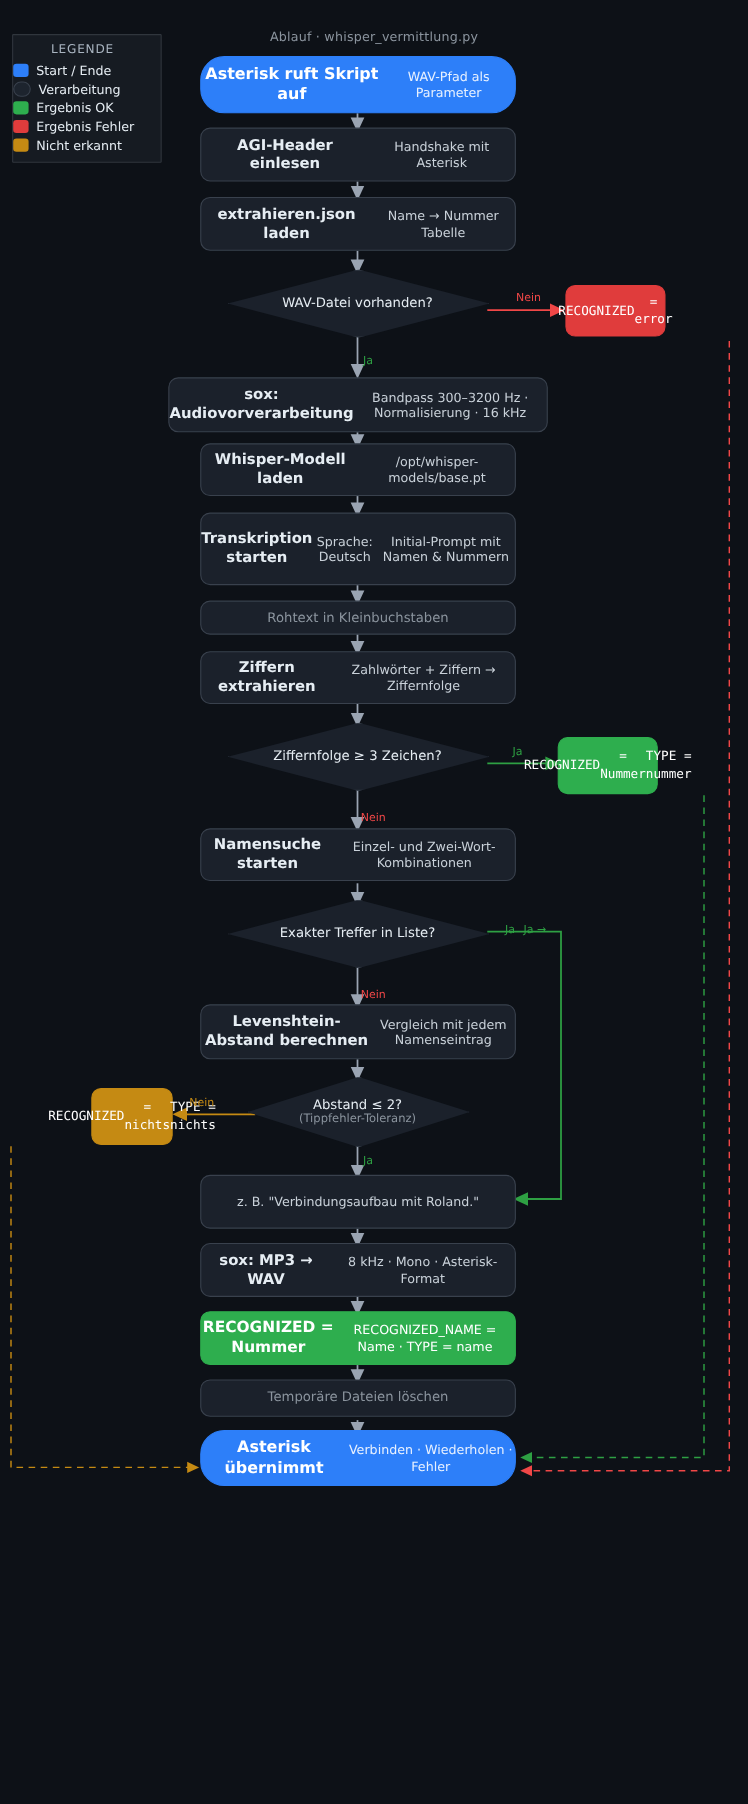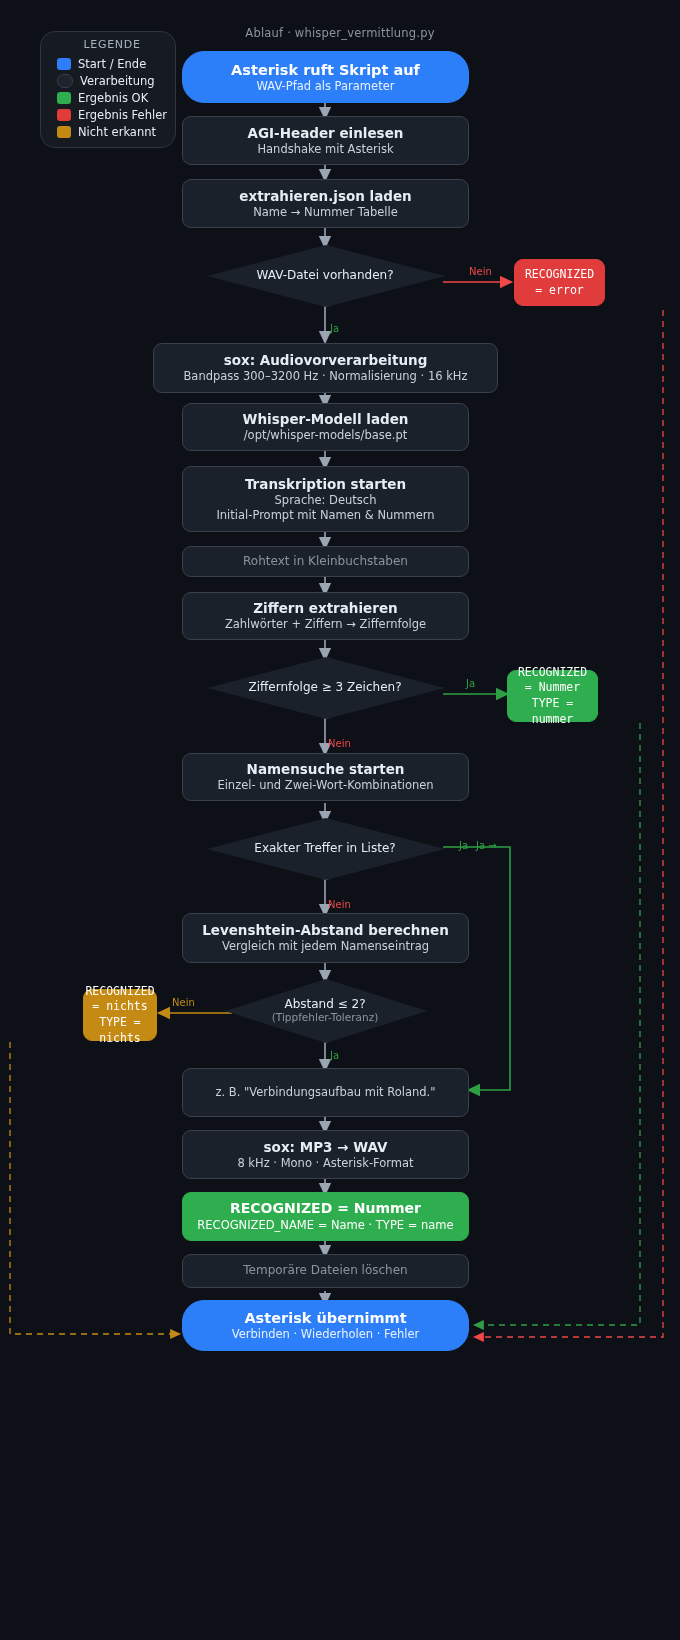--- a/index.html
+++ b/index.html
@@ -7,22 +7,22 @@
     width:680px;height:1640px;position:relative;overflow:hidden;
     font-family:"DejaVu Sans","Liberation Sans",sans-serif;
     color:#e6edf3;
   }
   .canvas{position:absolute;inset:0;}
   svg.wires{position:absolute;left:0;top:0;width:680px;height:1640px;pointer-events:none;}
 
   
   .legend{
     position:absolute;left:11px;top:31px;width:136px;
-    background:#161b22;border:1px solid #30363d;border-radius:15px;
-    padding:5px 8px 7px 16px;box-sizing:border-box;margin-left:29px;
+    background:#161b22;border:1px solid #30363d;border-radius:1px;
+    padding:5px 8px 7px 0;box-sizing:border-box;
   }
   .legend-title{
     text-align:center;font-size:11px;letter-spacing:.7px;color:#a9b4c0;
     margin:1px 0 4px 0;
   }
   .legend-row{display:flex;align-items:center;gap:7px;height:17px;}
   .sw{width:14px;height:12px;border-radius:3px;flex:0 0 14px;}
   .sw.blue{background:#2d7ff9;}
   .sw.proc{background:#1d242e;}
   .sw.green{background:#2eae4e;}
@@ -32,21 +32,21 @@
 
   
   .flow-title{
     position:absolute;left:0;top:26px;width:680px;text-align:center;
     font-size:11.5px;color:#8b949e;letter-spacing:.2px;
   }
 
   
   .node{
     position:absolute;box-sizing:border-box;display:flex;
-    flex-direction:column;align-items:center;justify-content:center;
+    flex-direction:row;align-items:center;justify-content:center;
     text-align:center;line-height:1.26;
   }
   .node .t1{font-size:13.5px;font-weight:bold;}
   .node .t2{font-size:11.5px;}
   .node .t3{font-size:11.5px;}
 
   .proc{
     background:#1b212b;border:1px solid #39414d;border-radius:9px;
     color:#e6edf3;
   }

